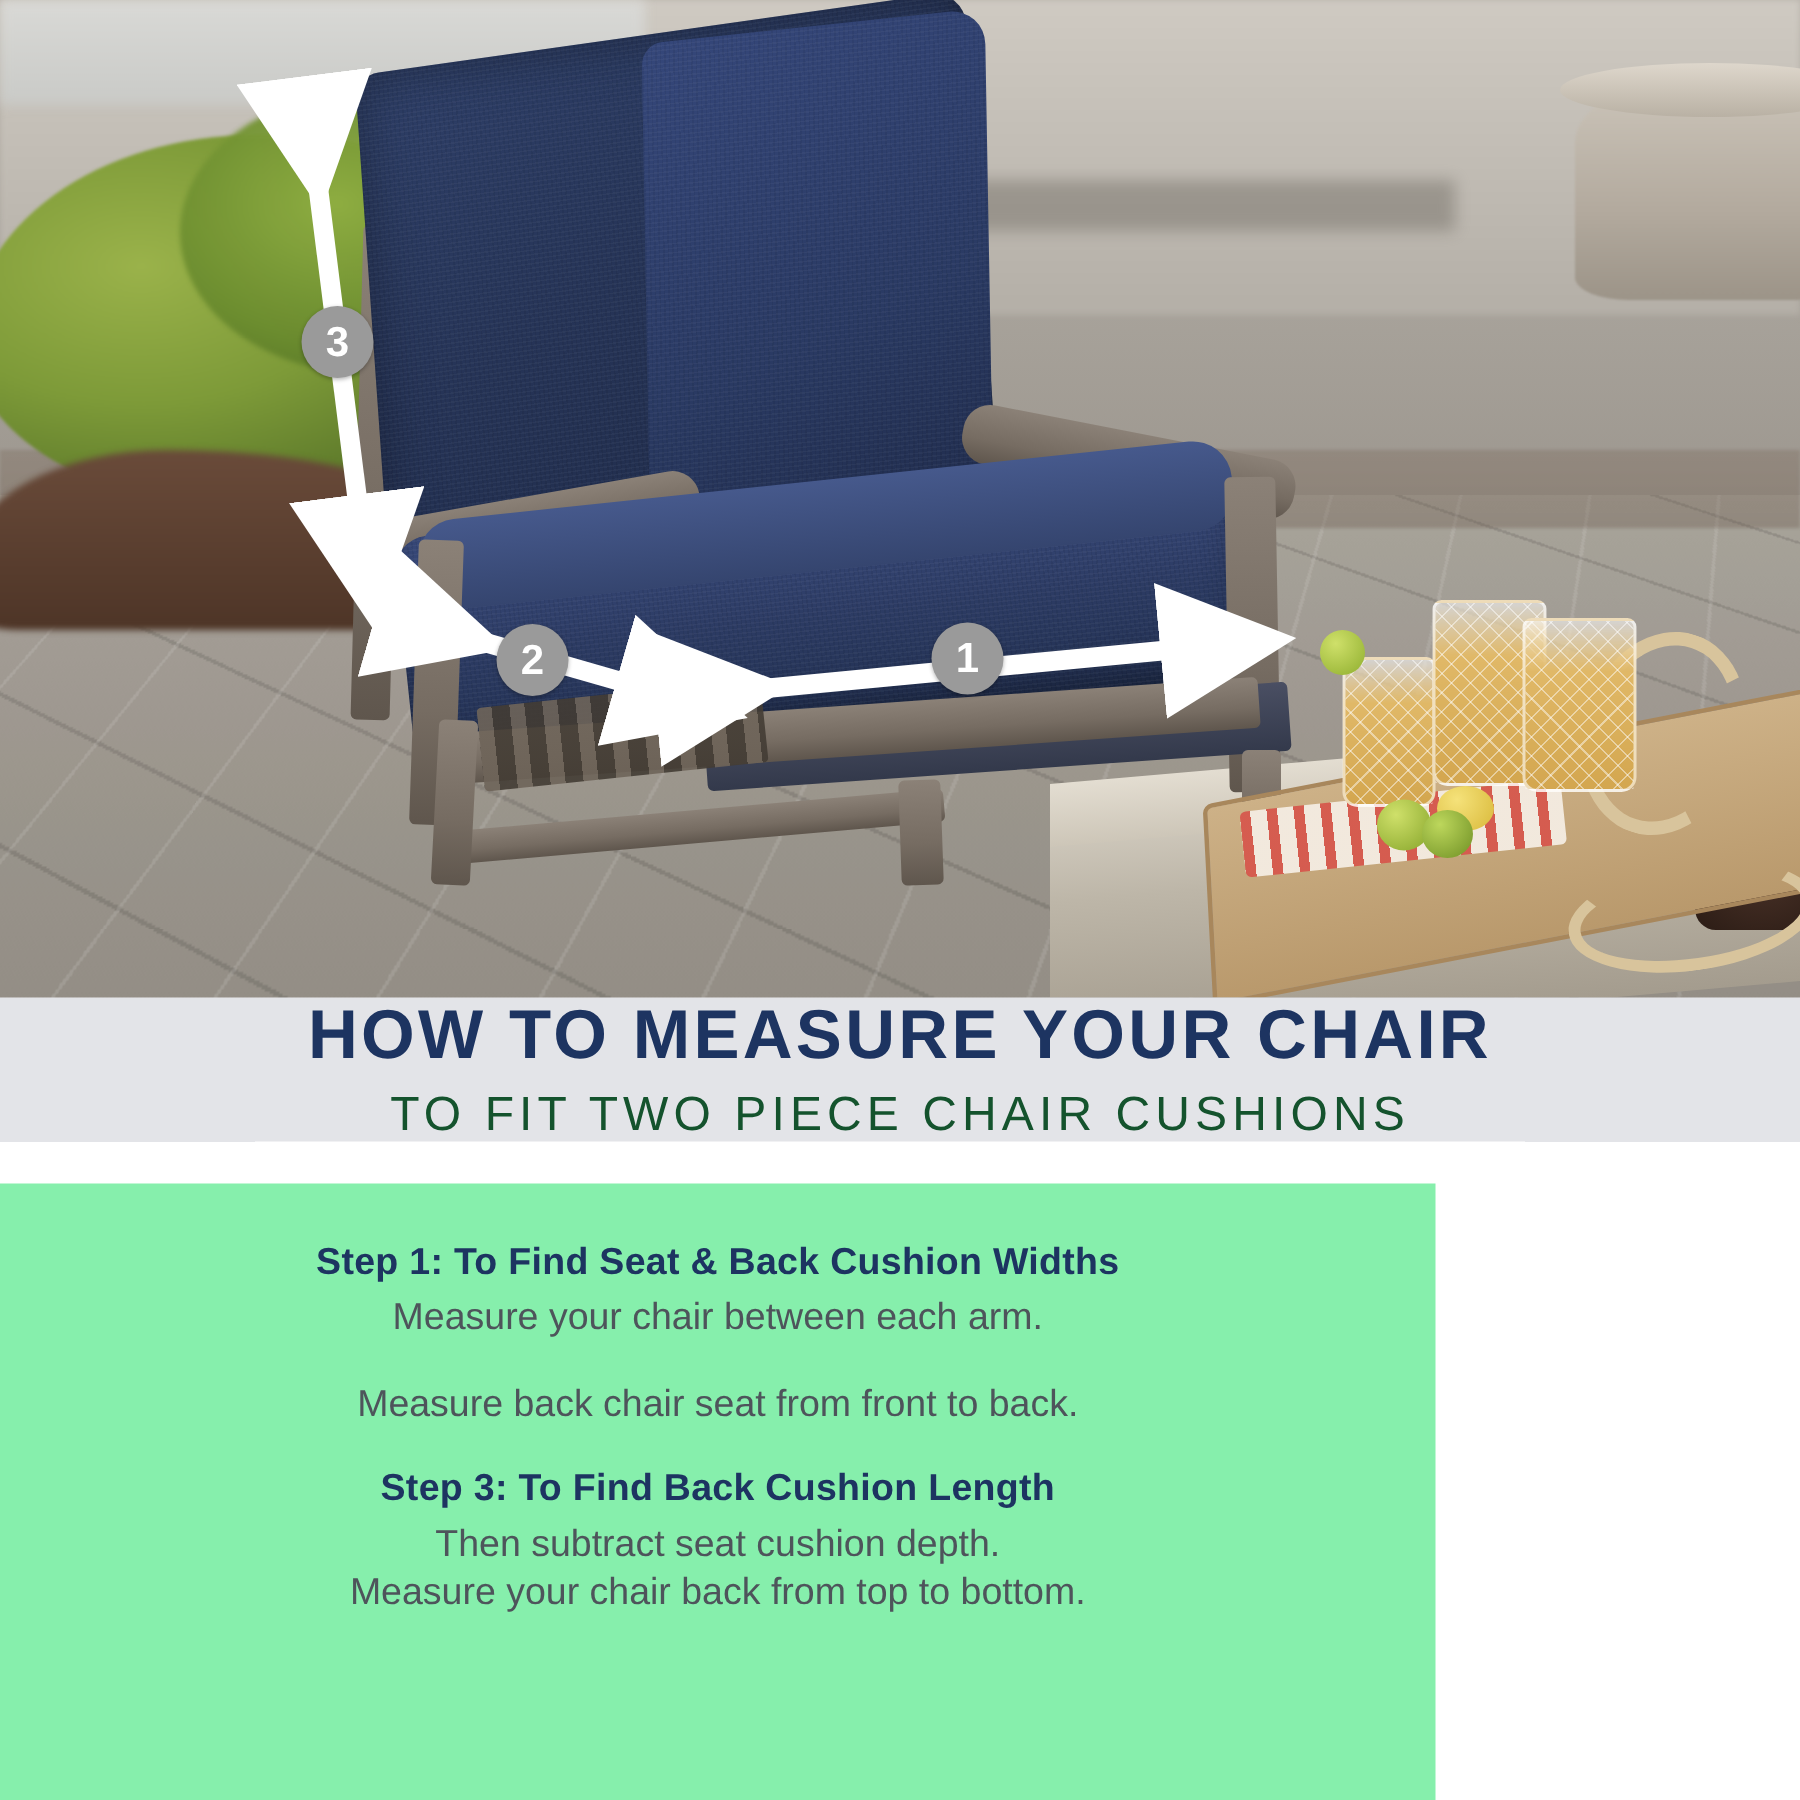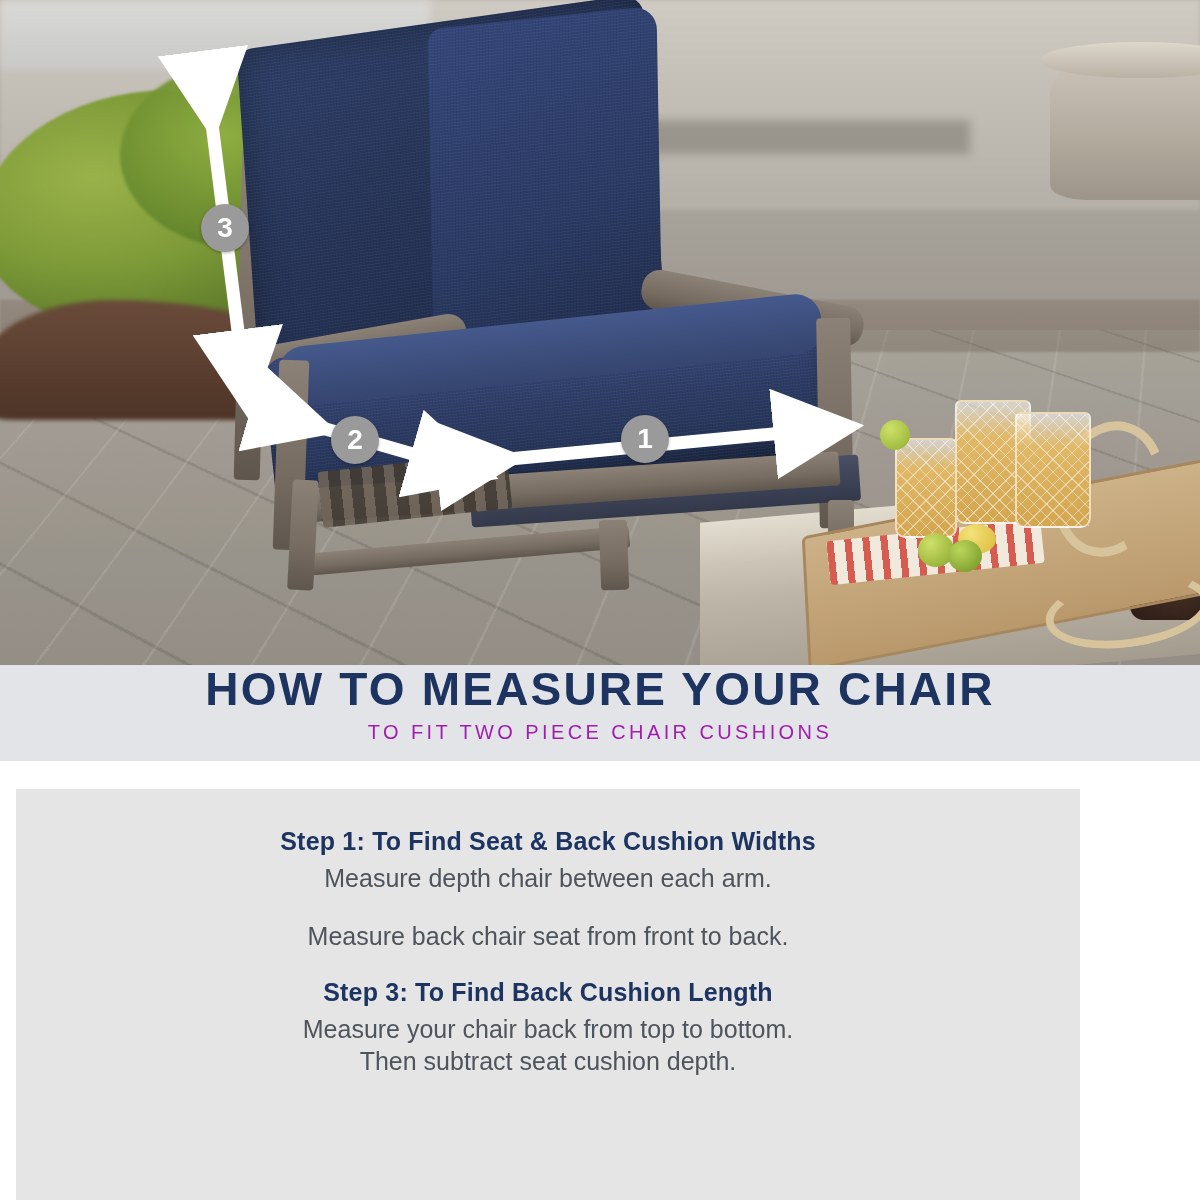--- a/index.html
+++ b/index.html
@@ -338,45 +338,45 @@
   
   .title-band {
     position: absolute;
     left: 0; top: 665px;
     width: 1200px;
     height: 96px;
     background: #e3e4e8;
     display: flex;
     flex-direction: column;
     align-items: center;
-    justify-content: flex-start;
+    justify-content: space-between;
   }
   .title-main {
     color: #1d3461;
     font-size: 46px;
     font-weight: bold;
     letter-spacing: 2.2px;
     line-height: 1.05;
     white-space: nowrap;
   }
   .title-sub {
-    color: #a21caf;
-    font-size: 20px;
+    color: #14532d;
+    font-size: 32px;
     letter-spacing: 3.4px;
     margin-top: 8px;
     white-space: nowrap;
   }
 
   
   .steps {
     position: absolute;
-    left: 16px; top: 789px;
-    width: 1064px;
+    left: 0; top: 789px;
+    width: 957px;
     height: 411px;
-    background: #e5e5e5;
+    background: #86efac;
     padding-top: 38px;
     box-sizing: border-box;
     text-align: center;
   }
   .step { margin-bottom: 26px; }
   .step-title {
     color: #1d3461;
     font-size: 25px;
     font-weight: bold;
     letter-spacing: .2px;
@@ -480,28 +480,28 @@
 
   <div class="title-band">
     <div class="title-main">HOW TO MEASURE YOUR CHAIR</div>
     <div class="title-sub">TO FIT TWO PIECE CHAIR CUSHIONS</div>
   </div>
 
   <div class="steps">
 
     <div class="step">
       <div class="step-title">Step 1: To Find Seat &amp; Back Cushion Widths</div>
-      <div class="step-line">Measure depth chair between each arm.</div>
+      <div class="step-line">Measure your chair between each arm.</div>
     </div>
 
     <div class="step">
       <div class="step-line">Measure back chair seat from front to back.</div>
     </div>
 
     <div class="step">
       <div class="step-title">Step 3: To Find Back Cushion Length</div>
+      <div class="step-line">Then subtract seat cushion depth.</div>
       <div class="step-line">Measure your chair back from top to bottom.</div>
-      <div class="step-line">Then subtract seat cushion depth.</div>
     </div>
 
   </div>
 
 </div>
 
 </body></html>

